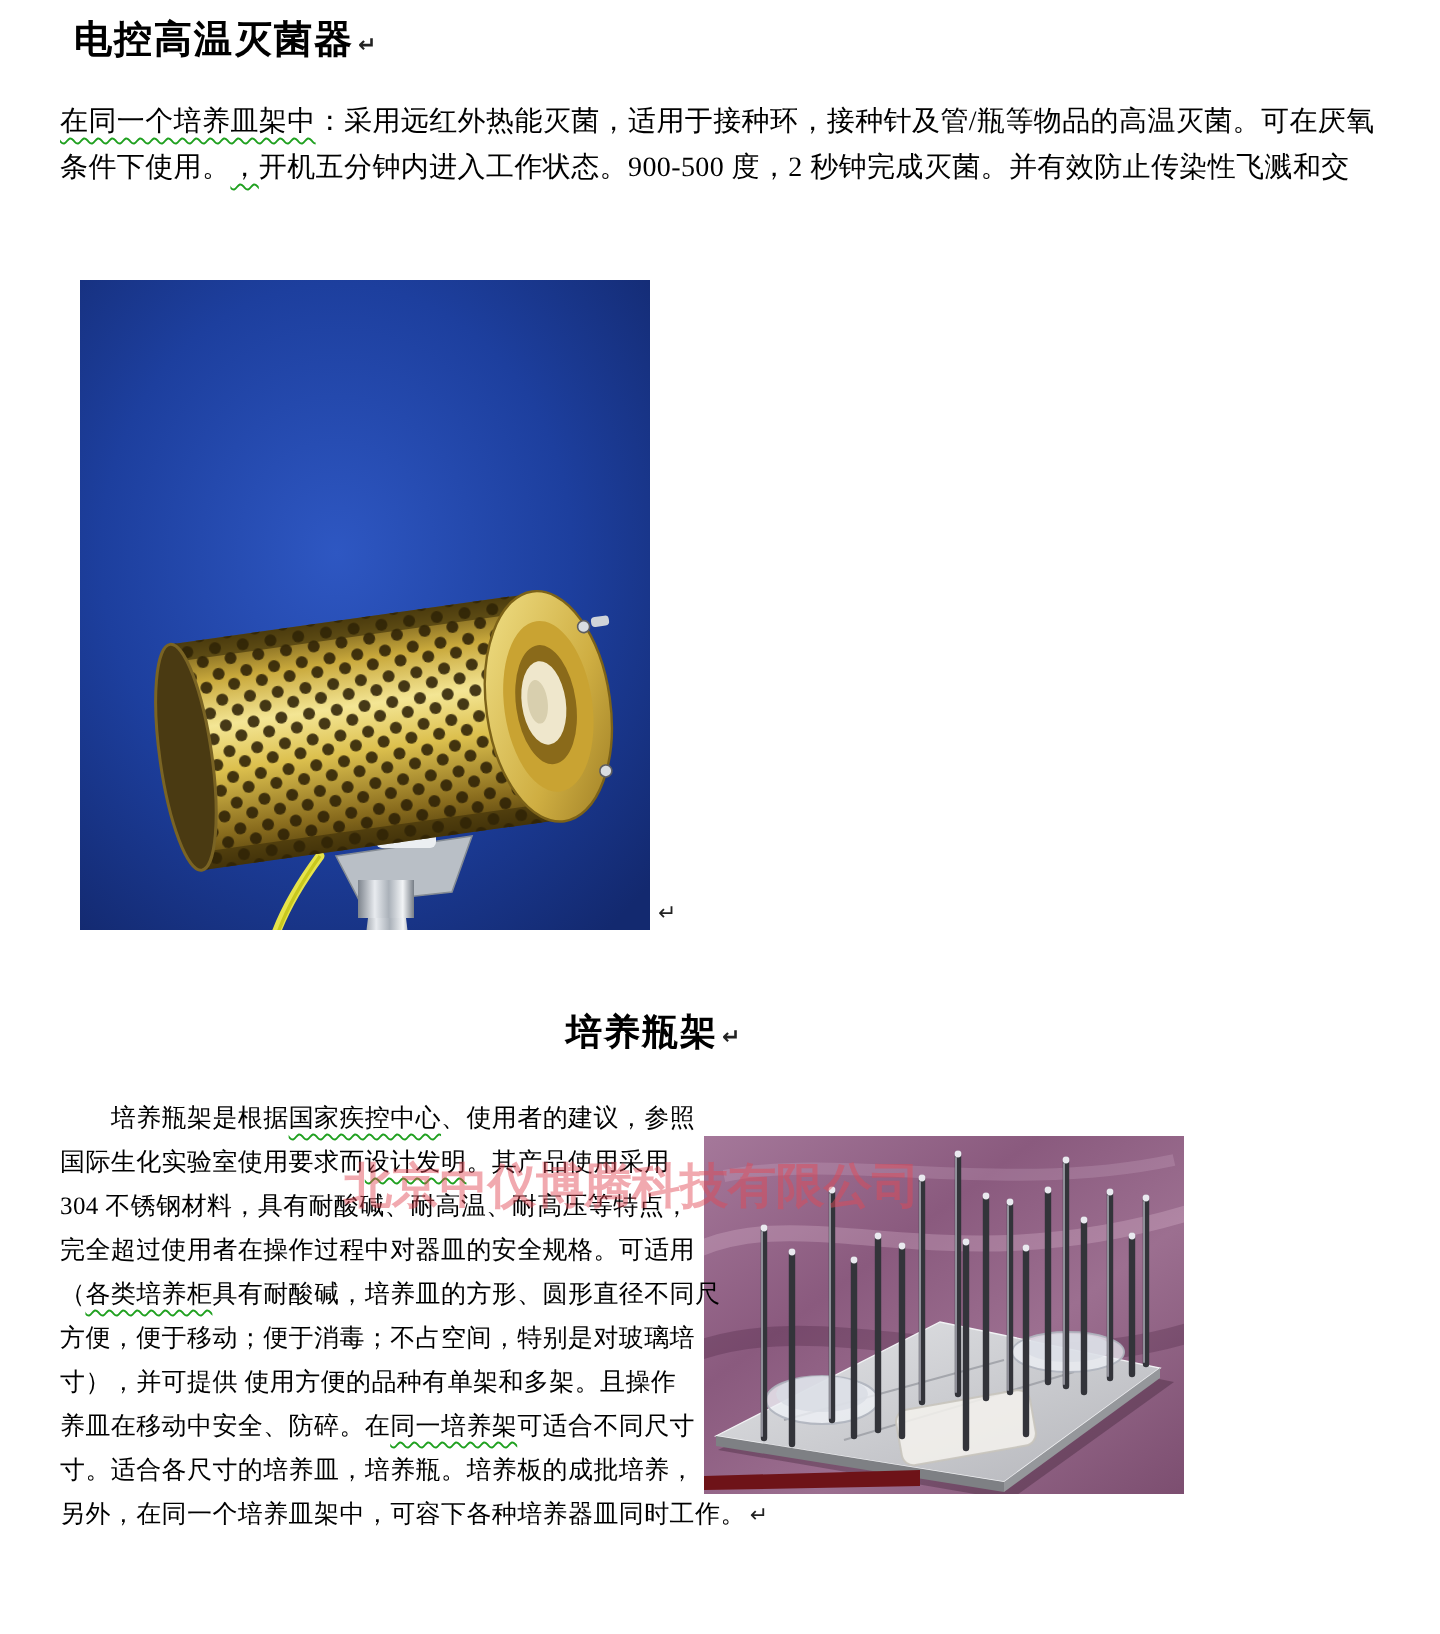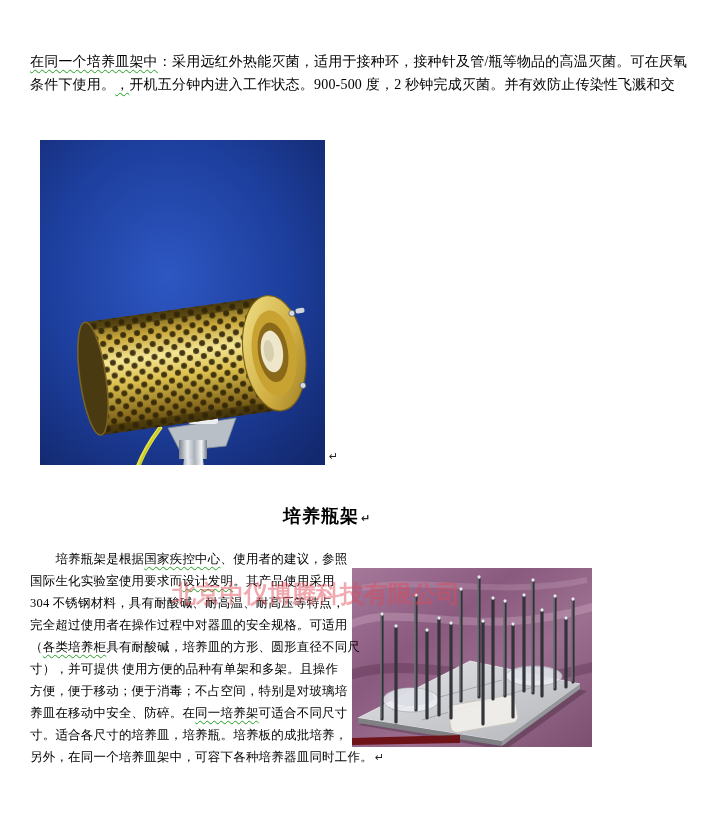--- a/index.html
+++ b/index.html
@@ -25,20 +25,21 @@
   #photo1-mark{position:absolute;left:327px;top:450px;z-index:3}
   .watermark{position:absolute;left:172px;top:578px;z-index:4;font-size:24px;
              font-weight:bold;line-height:31px;white-space:nowrap;pointer-events:none;
              font-family:Liberation Sans, sans-serif;letter-spacing:0px}
 </style>
 </head>
 <body>
 
 <div class="page">
 
+  <div class="doc-title" id="title1"><span>电控高温灭菌器</span><span class="return-mark">↵</span></div>
 
   <div class="para" id="para1">
       <div class="para-line"><span class="squiggle">在同一个培养皿架中</span><span>：采用远红外热能灭菌，适用于接种环，接种针及管/瓶等物品的高温灭菌。可在厌氧</span></div>
       <div class="para-line"><span>条件下使用。</span><span class="squiggle">，</span><span>开机五分钟内进入工作状态。900-500 度，2 秒钟完成灭菌。并有效防止传染性飞溅和交</span></div>
     </div>
 
   <svg class="photo" id="photo1" width="285" height="325" viewBox="0 0 285 325">
     <defs>
       <radialGradient id="bg1" cx="45%" cy="42%" r="75%">
         <stop offset="0%" stop-color="#2e57c2"></stop>
@@ -153,22 +154,22 @@
   <span class="return-mark" id="photo1-mark">↵</span>
 
   <div class="doc-title" id="title2"><span>培养瓶架</span><span class="return-mark">↵</span></div>
 
   <div class="para" id="para2">
       <div class="para-line"><span>　　培养瓶架是根据</span><span class="squiggle">国家疾控中心</span><span>、使用者的建议，参照</span></div>
       <div class="para-line"><span>国际生化实验室使用要求而</span><span class="squiggle">设计发明</span><span>。其产品使用采用</span></div>
       <div class="para-line"><span>304 不锈钢材料，具有耐酸碱、耐高温、耐高压等特点，</span></div>
       <div class="para-line"><span>完全超过使用者在操作过程中对器皿的安全规格。可适用</span></div>
       <div class="para-line"><span>（</span><span class="squiggle">各类培养柜</span><span>具有耐酸碱，培养皿的方形、圆形直径不同尺</span></div>
+      <div class="para-line"><span>方便，便于移动；便于消毒；不占空间，特别是对玻璃培</span></div>
       <div class="para-line"><span>寸），并可提供 使用方便的品种有单架和多架。且操作</span></div>
-      <div class="para-line"><span>方便，便于移动；便于消毒；不占空间，特别是对玻璃培</span></div>
       <div class="para-line"><span>养皿在移动中安全、防碎。在</span><span class="squiggle">同一培养架</span><span>可适合不同尺寸</span></div>
       <div class="para-line"><span>寸。适合各尺寸的培养皿，培养瓶。培养板的成批培养，</span></div>
       <div class="para-line"><span>另外，在同一个培养皿架中，可容下各种培养器皿同时工作。</span><span class="return-mark">↵</span></div>
     </div>
 
   <svg class="photo" id="photo2" width="240" height="179" viewBox="0 0 240 179">
     <defs>
       <linearGradient id="purpleBg" x1="0" y1="0" x2="1" y2="1">
         <stop offset="0%" stop-color="#a5789a"></stop>
           <stop offset="35%" stop-color="#8a5a7e"></stop>

